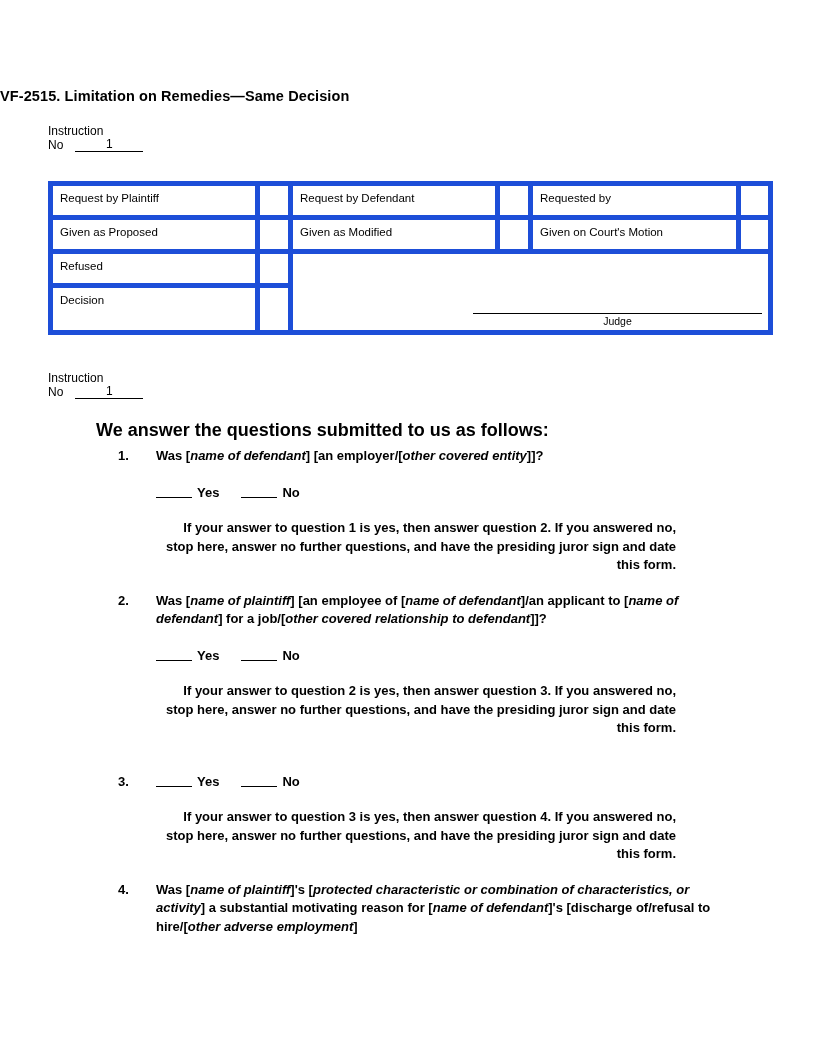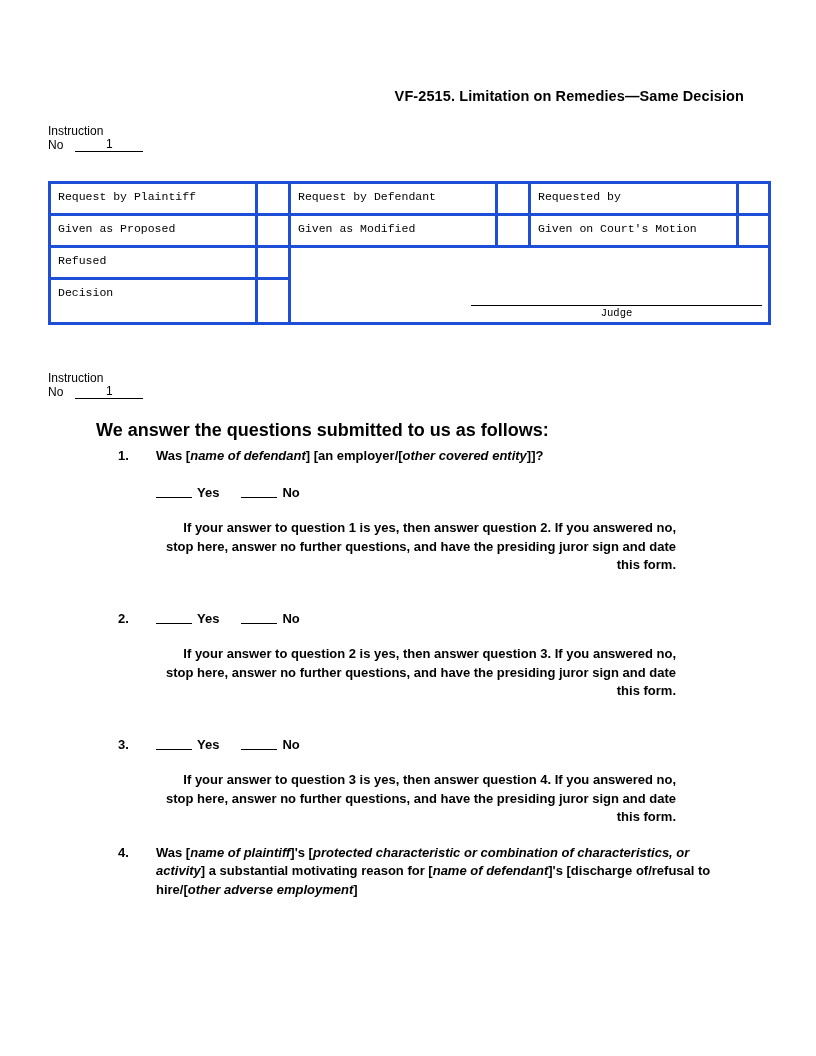--- a/index.html
+++ b/index.html
@@ -21,21 +21,21 @@
     height: 1056px;
     background: #ffffff;
   }
 
   
   .doc-title {
     position: absolute;
     left: 0;
     top: 88px;
     width: 744px;
-    text-align: right;
+    text-align: left;
     font-size: 14.5px;
     font-weight: bold;
     letter-spacing: 0.1px;
   }
 
   
   .instr-block {
     position: absolute;
     font-size: 12px;
     line-height: 14px;
@@ -62,26 +62,25 @@
   .disp-table {
     position: absolute;
     left: 48px;
     top: 181px;
     width: 720px;
     border-collapse: collapse;
     table-layout: fixed;
     font-size: 11.5px;
   }
   .disp-table td {
-    border: 3px solid #1d4ed8;
+    border: 5px solid #1d4ed8;
     padding: 6px 7px;
     vertical-align: top;
     height: 17px;
     font-weight: normal;
-    font-family: Liberation Mono, monospace;
   }
   .c-label { width: 207px; }
   .c-check { width: 33px; }
   .c-label2 { width: 207px; }
   .c-check2 { width: 33px; }
   .c-label3 { width: 208px; }
   .c-check3 { width: 32px; }
 
   td.tall { height: 30px; }
   td.sig-cell {
@@ -243,20 +242,21 @@
       <div class="yesno">
         <span class="blank"></span><span>Yes</span><span class="gap"></span><span class="blank"></span><span>No</span>
       </div>
       <div class="qnote">If your answer to question 1 is yes, then answer question 2. If you answered no, stop here, answer no further questions, and have the presiding juror sign and date this form.</div>
     </div>
 
     <div class="q-spacer"></div>
 
     <div class="qitem">
       <span class="qnum">2.</span>
+      <div class="qtext">Was [<i>name of plaintiff</i>] [an employee of [<i>name of defendant</i>]/an applicant to [<i>name of defendant</i>] for a job/[<i>other covered relationship to defendant</i>]]?</div>
       <div class="yesno">
         <span class="blank"></span><span>Yes</span><span class="gap"></span><span class="blank"></span><span>No</span>
       </div>
       <div class="qnote">If your answer to question 2 is yes, then answer question 3. If you answered no, stop here, answer no further questions, and have the presiding juror sign and date this form.</div>
     </div>
 
     <div class="q-spacer"></div>
 
     <div class="qitem">
       <span class="qnum">3.</span>

